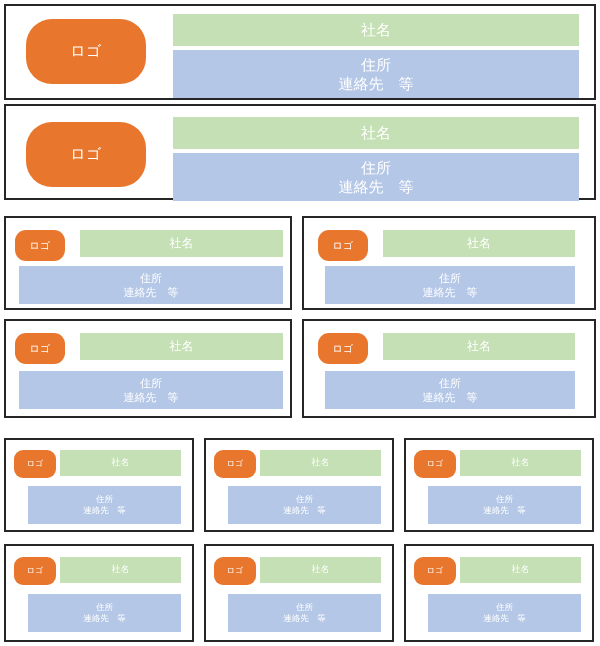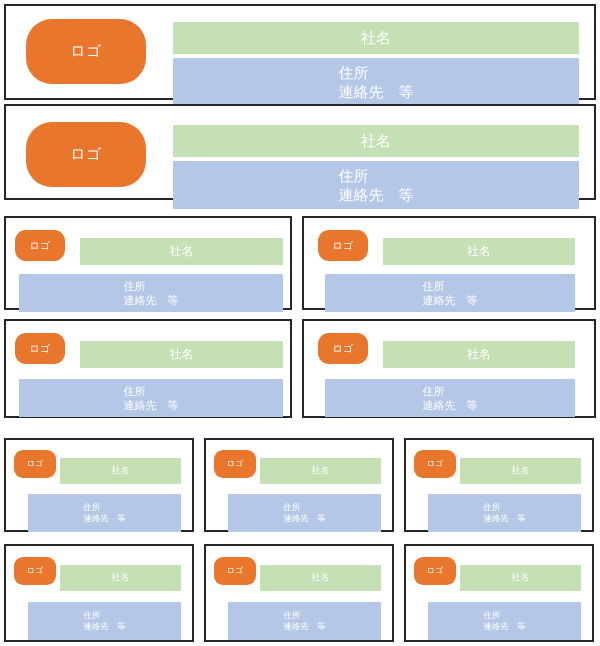--- a/index.html
+++ b/index.html
@@ -46,24 +46,23 @@
   }
 
   
   .bar {
     position: absolute;
     box-sizing: border-box;
     color: #ffffff;
     display: flex;
     align-items: center;
     justify-content: center;
-    text-align: left;
+    text-align: center;
     line-height: 1.28;
     white-space: pre-line;
-    margin-top: 8px;
   }
   .bar-name { background: #C5E0B4; }
   .bar-addr { background: #B4C7E7; }
 
   
   .v-a .logo {
     left: 20px;
     top: 13px;
     width: 120px;
     height: 65px;

